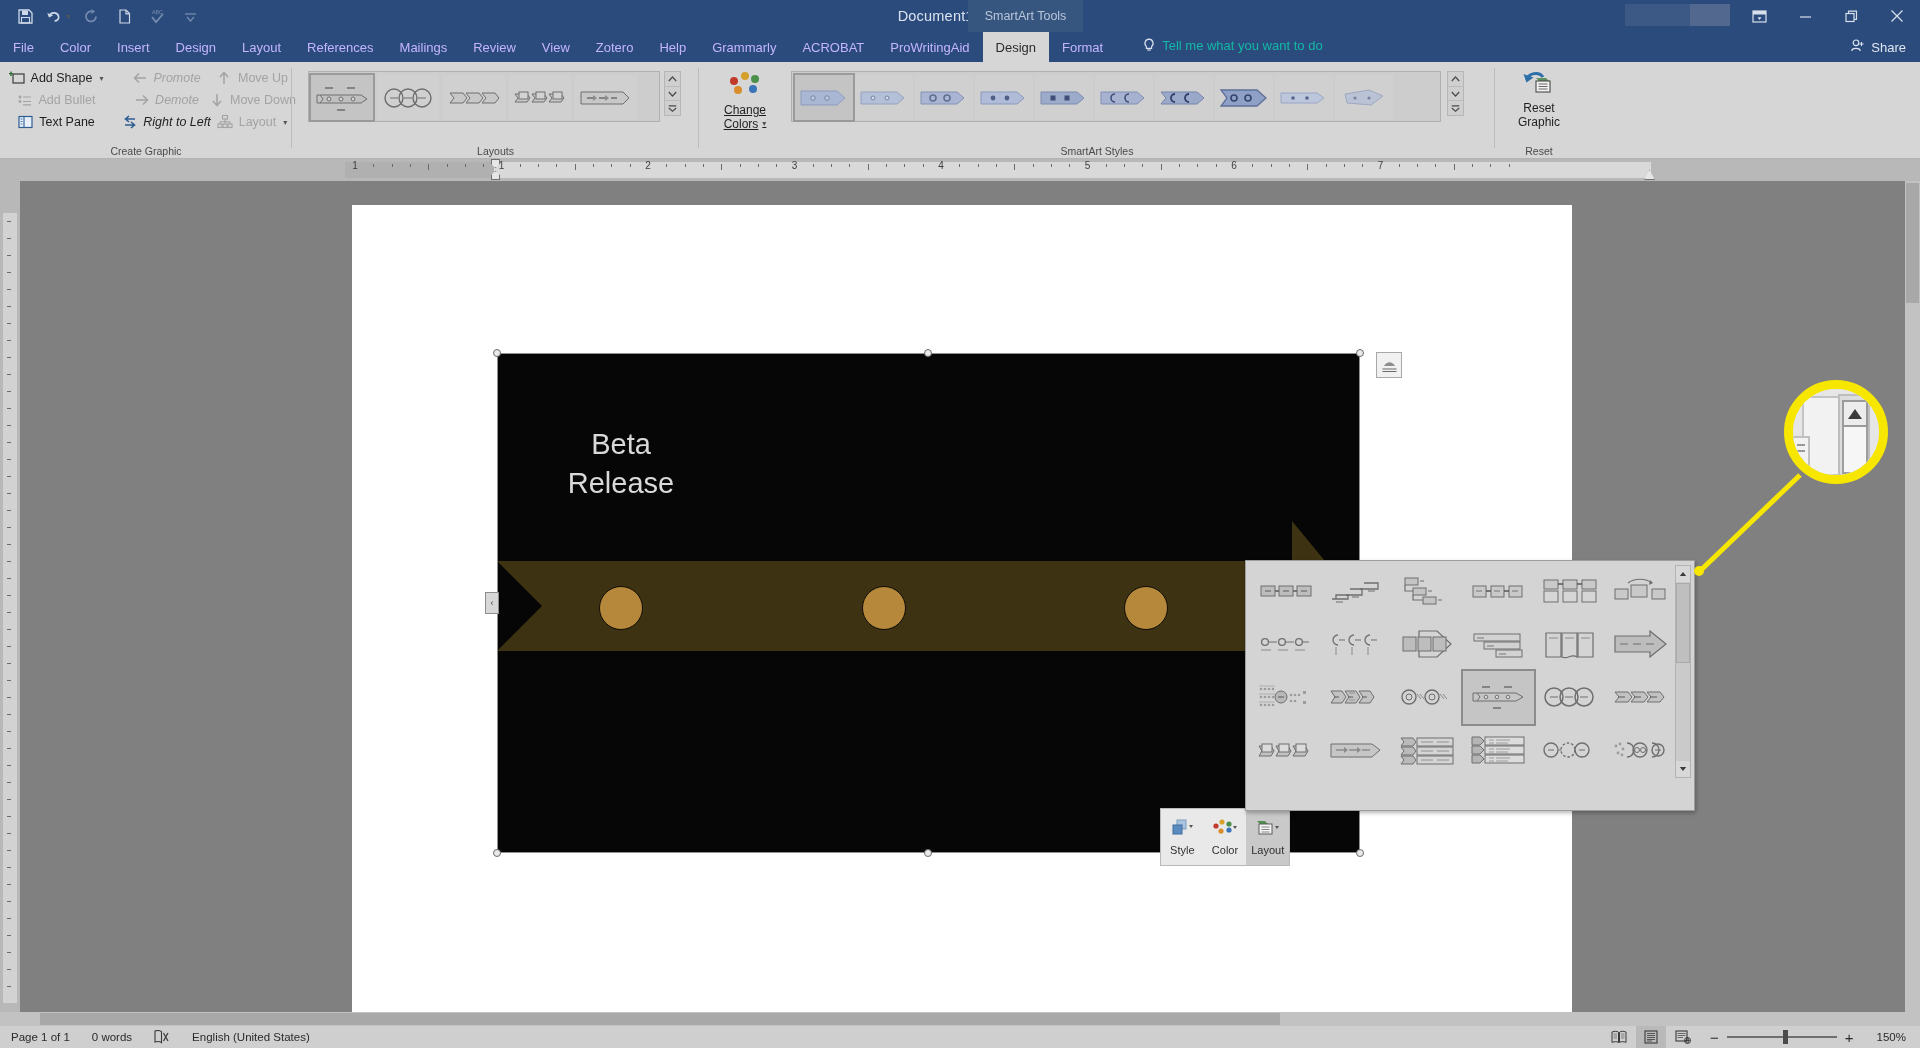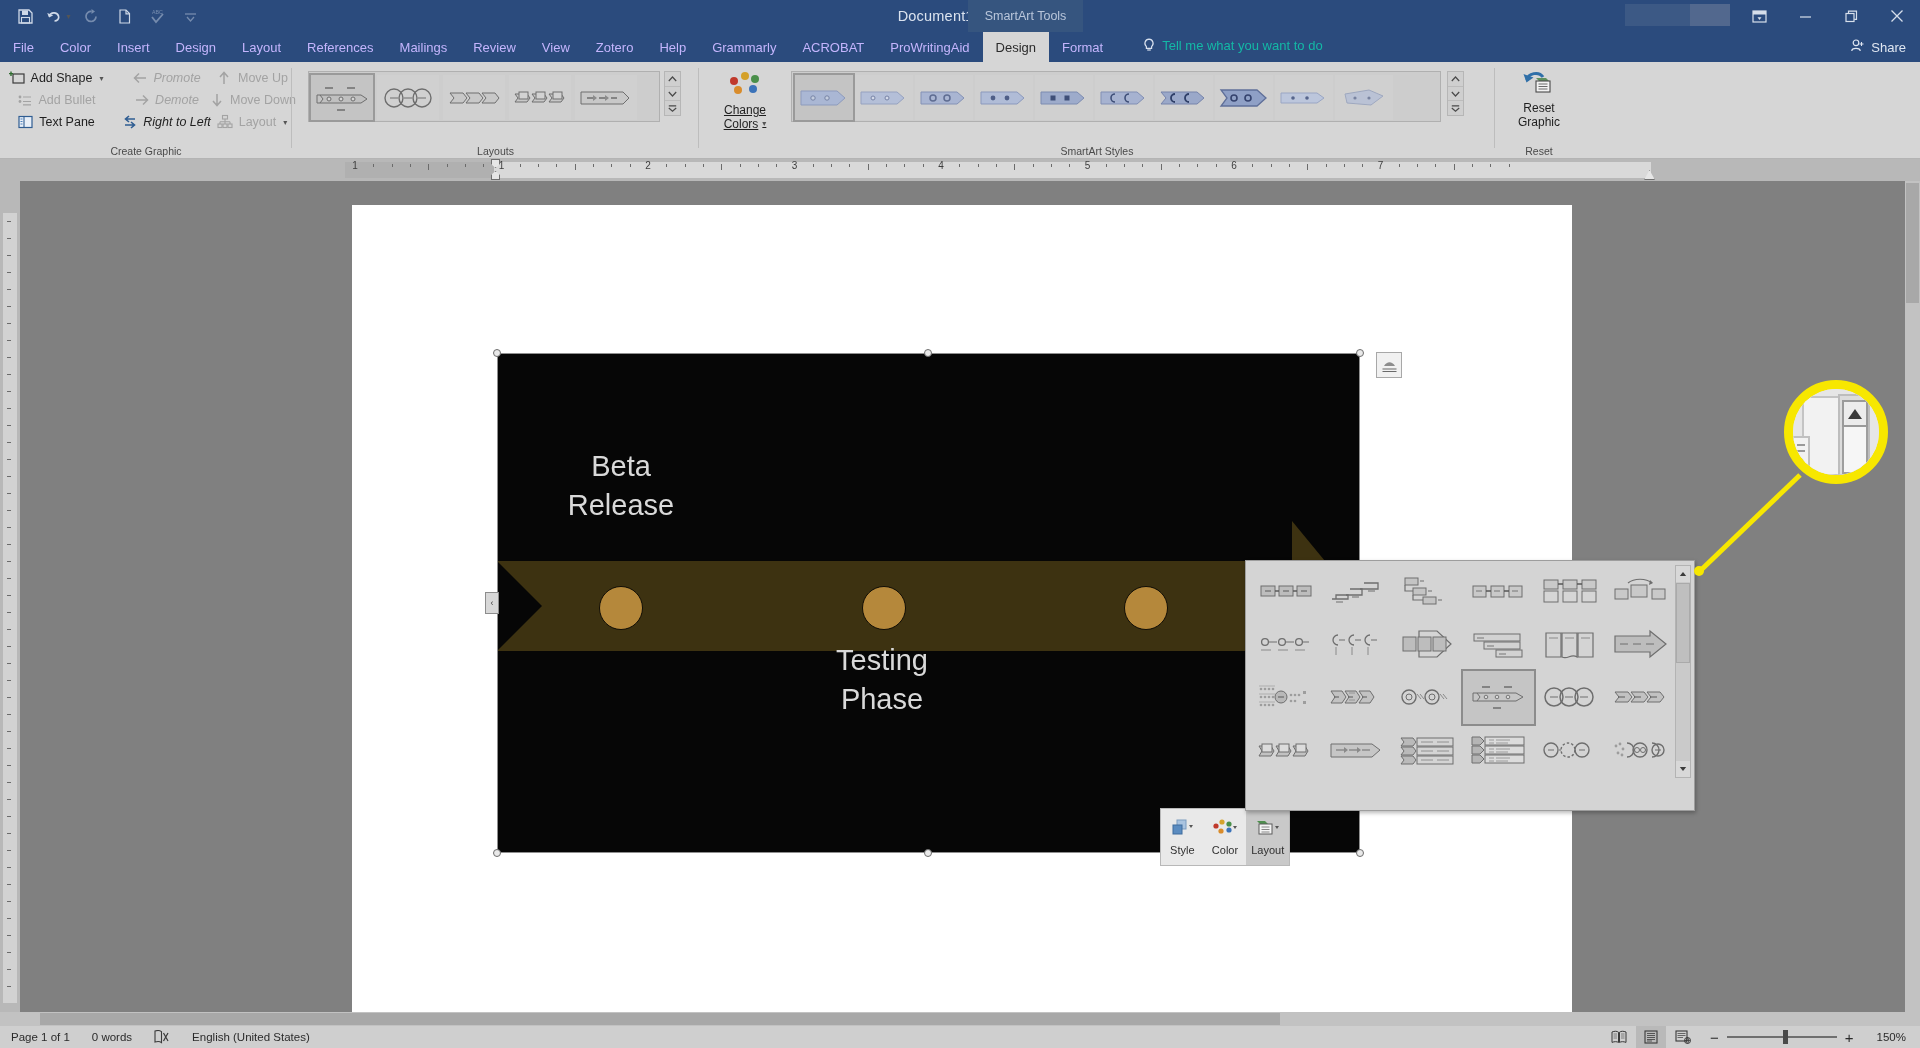--- a/index.html
+++ b/index.html
@@ -809,27 +809,23 @@
 
   <div class="smartart">
     <div class="sa-band"></div>
     <div class="sa-arrow-tail"></div>
     <div class="sa-arrow-head"></div>
 
     <div class="sa-circle" style="left:102px;"></div>
     <div class="sa-circle" style="left:365px;"></div>
     <div class="sa-circle" style="left:627px;"></div>
 
-    <div class="sa-label" style="left:24px; top:94px; width:200px;">
+    <div class="sa-label" style="left:24px; top:72px; width:200px;">
       <div>Beta</div>
       <div>Release</div>
-    </div>
-    <div class="sa-label" style="left:285px; top:288px; width:200px;">
-      <div>Testing</div>
-      <div>Phase</div>
     </div>
   </div>
 
   <div class="sel-frame"></div>
   <div class="handle" style="left:493px; top:349px;"></div>
   <div class="handle" style="left:924px; top:349px;"></div>
   <div class="handle" style="left:1356px; top:349px;"></div>
   <div class="handle" style="left:493px; top:849px;"></div>
   <div class="handle" style="left:924px; top:849px;"></div>
   <div class="handle" style="left:1356px; top:849px;"></div>

